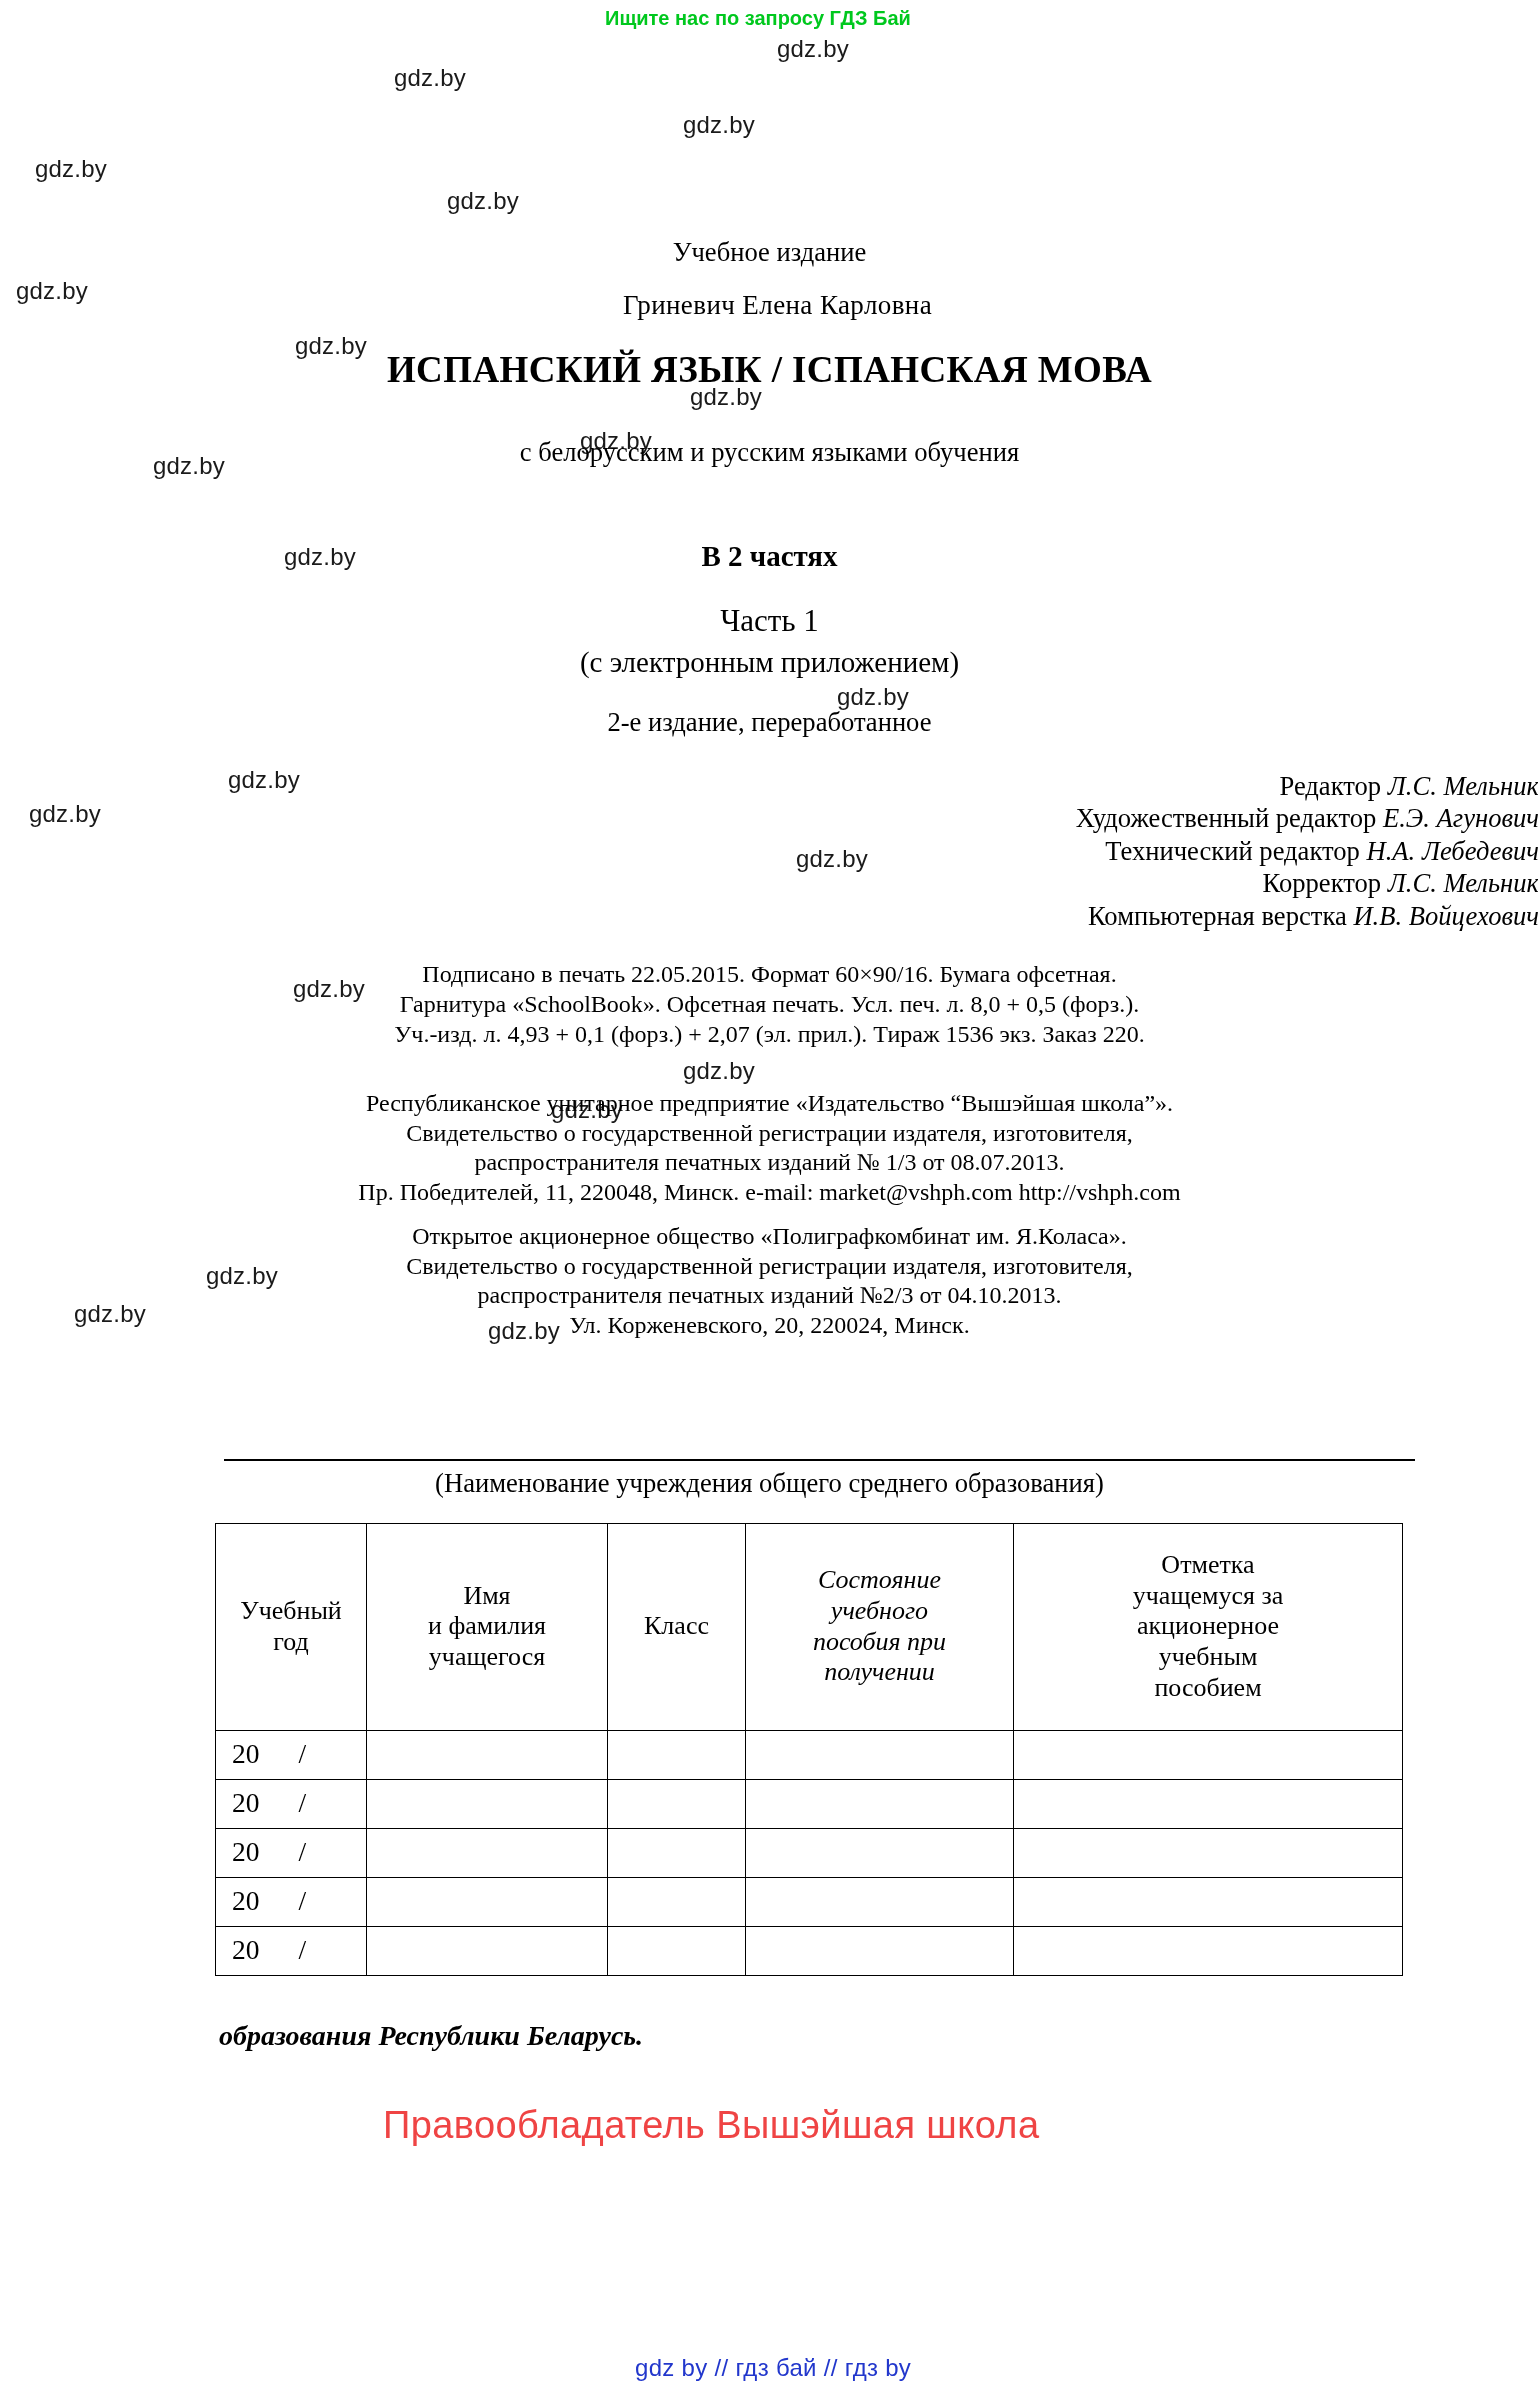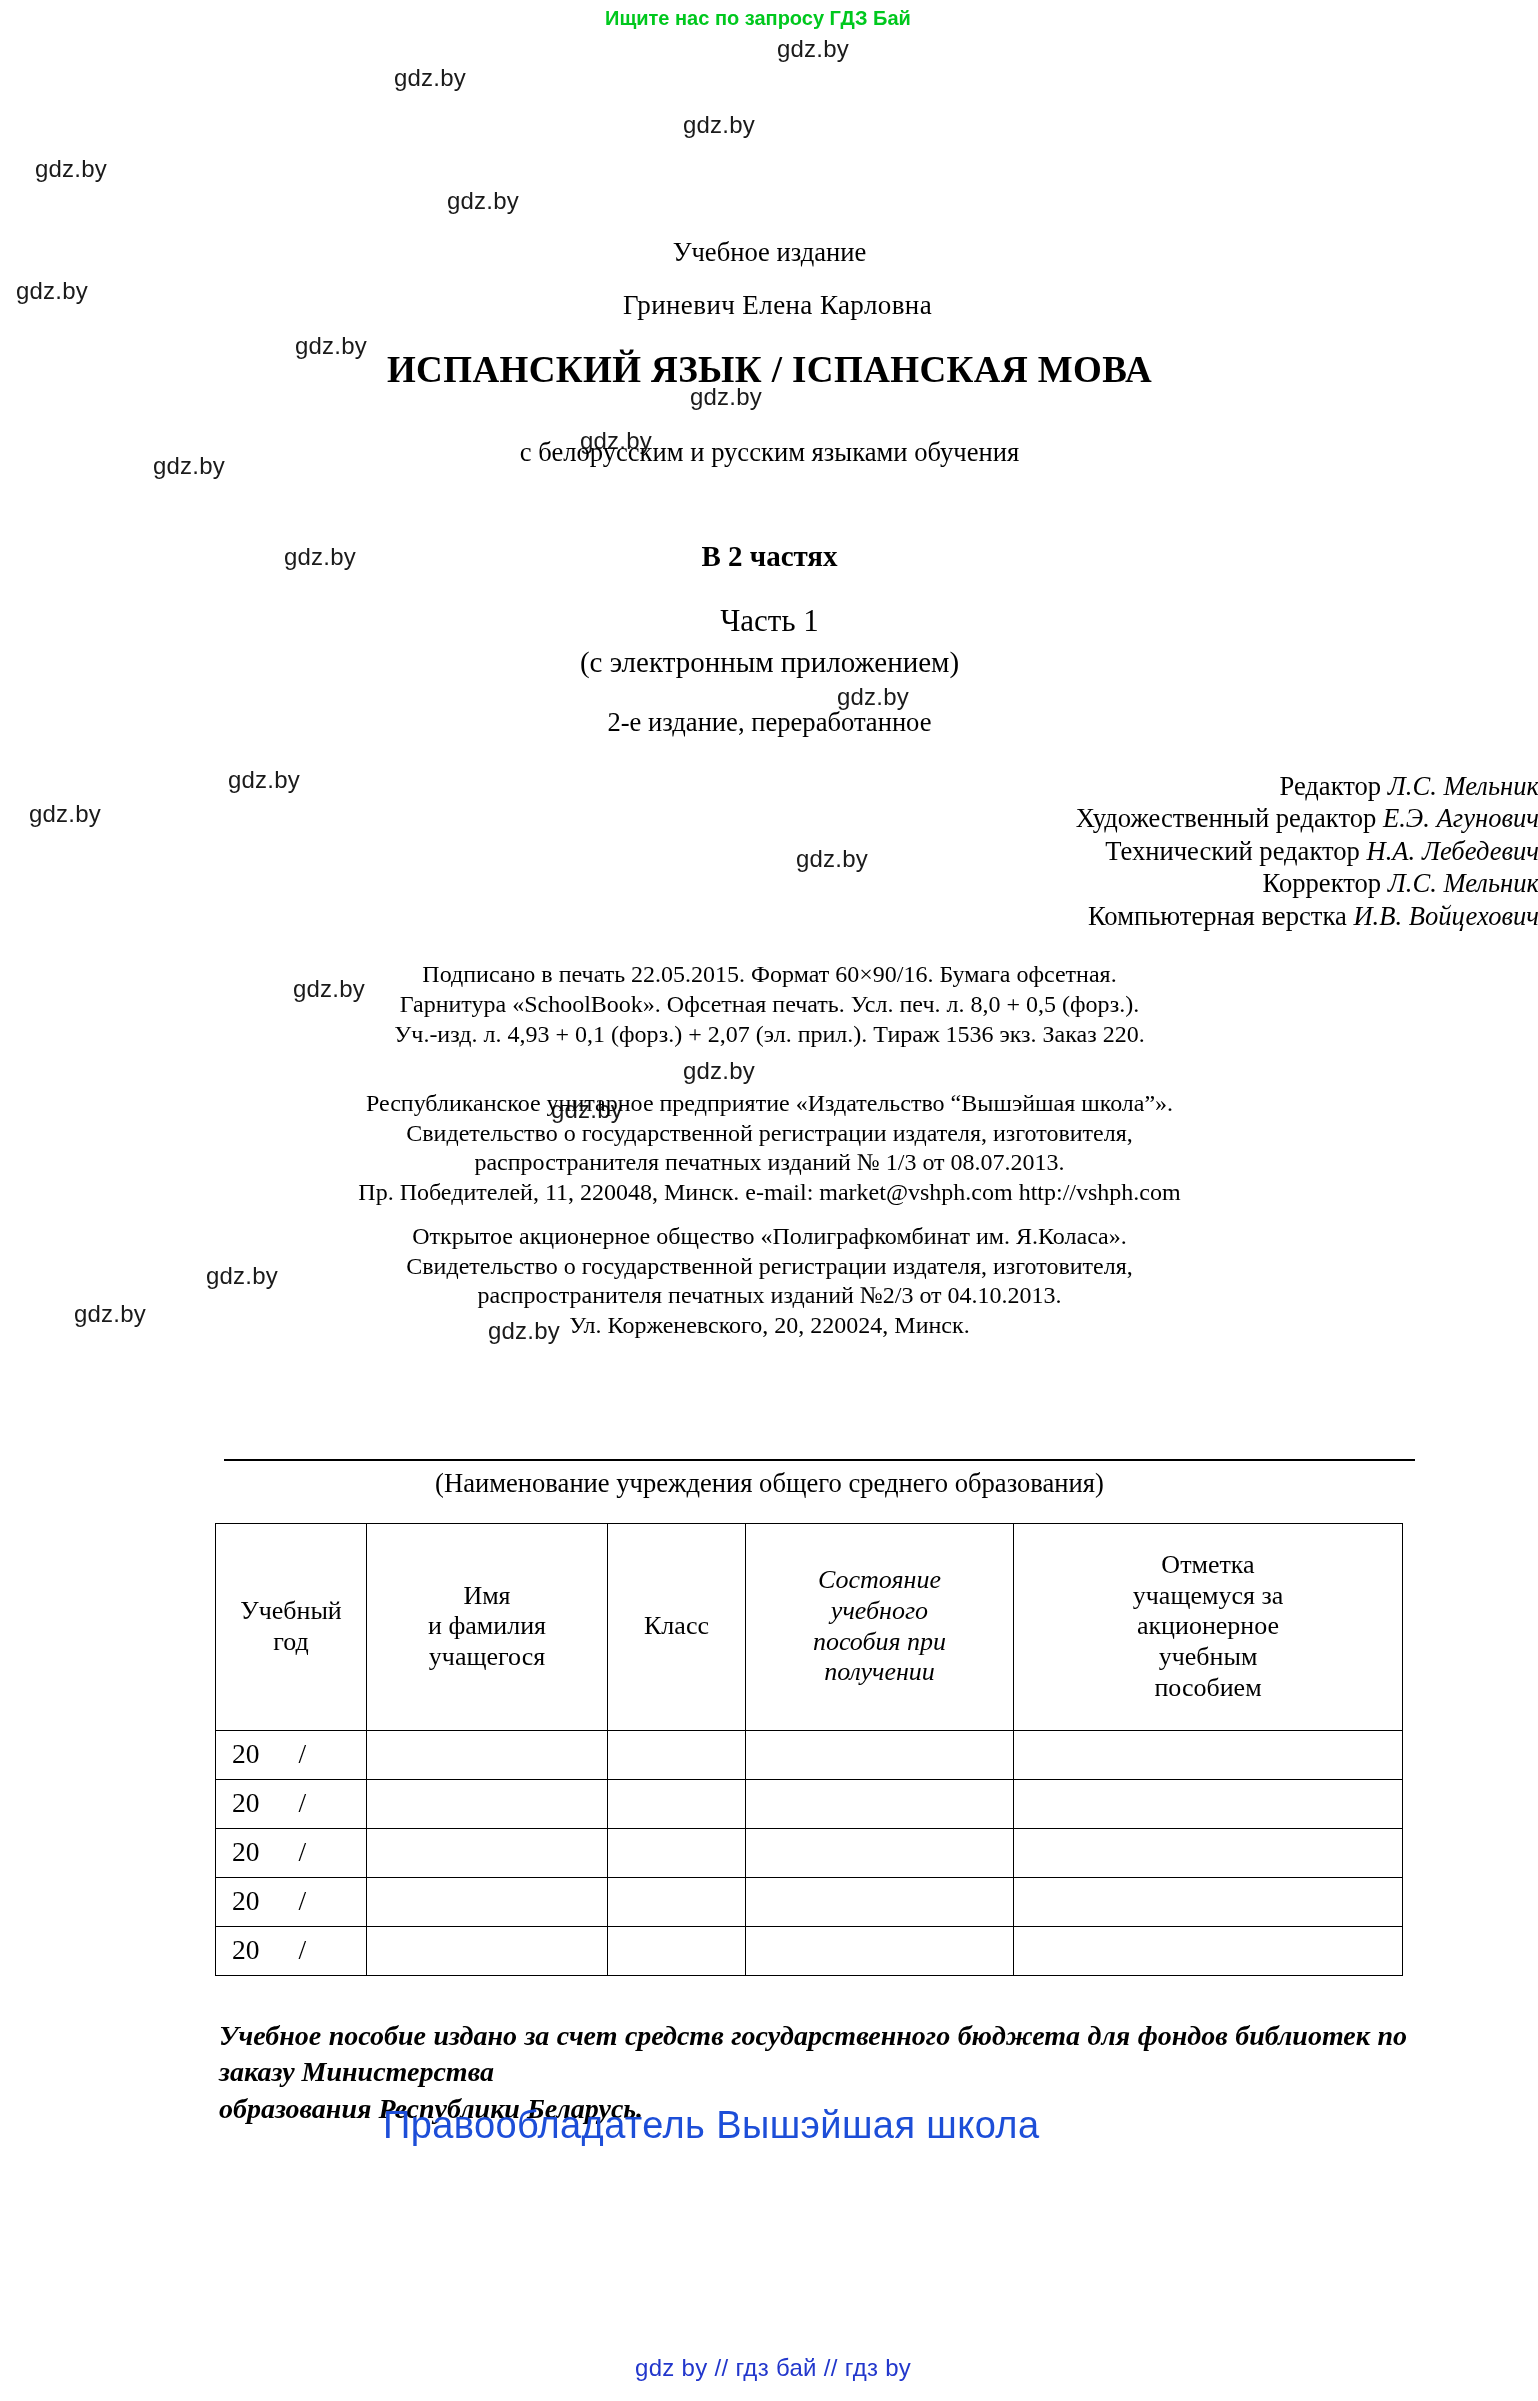--- a/index.html
+++ b/index.html
@@ -35,21 +35,21 @@
     color: #00c81e;
     white-space: nowrap;
     font-weight: 600;
     left: 605px;
     top: 7px;
   }
   .wm-pink {
     position: absolute;
     font-family: "Liberation Sans", "DejaVu Sans", sans-serif;
     font-size: 38px;
-    color: #1d4ed8;
+    color: #ef4444;
     white-space: nowrap;
     left: 383px;
     top: 2104px;
     letter-spacing: 0.4px;
   }
   .wm-footer {
     position: absolute;
     font-family: "Liberation Sans", "DejaVu Sans", sans-serif;
     font-size: 24px;
     color: #2237cc;
@@ -359,21 +359,20 @@
             <td>&nbsp;</td>
             <td>&nbsp;</td>
             <td>&nbsp;</td>
             <td>&nbsp;</td>
           </tr>
         </tbody>
     </table>
   </div>
 
   <div class="t-note">
-    <span>Учебное пособие издано за счет средств государственного бюджета для фондов библиотек по заказу Министерства</span>
     <div class="lastline">образования Республики Беларусь.</div>
   </div>
 
   <div class="wm-pink">Правообладатель Вышэйшая школа</div>
 
   <div class="wm-footer">gdz by  //  гдз бай  //  гдз by</div>
 
 </div>
 
 

